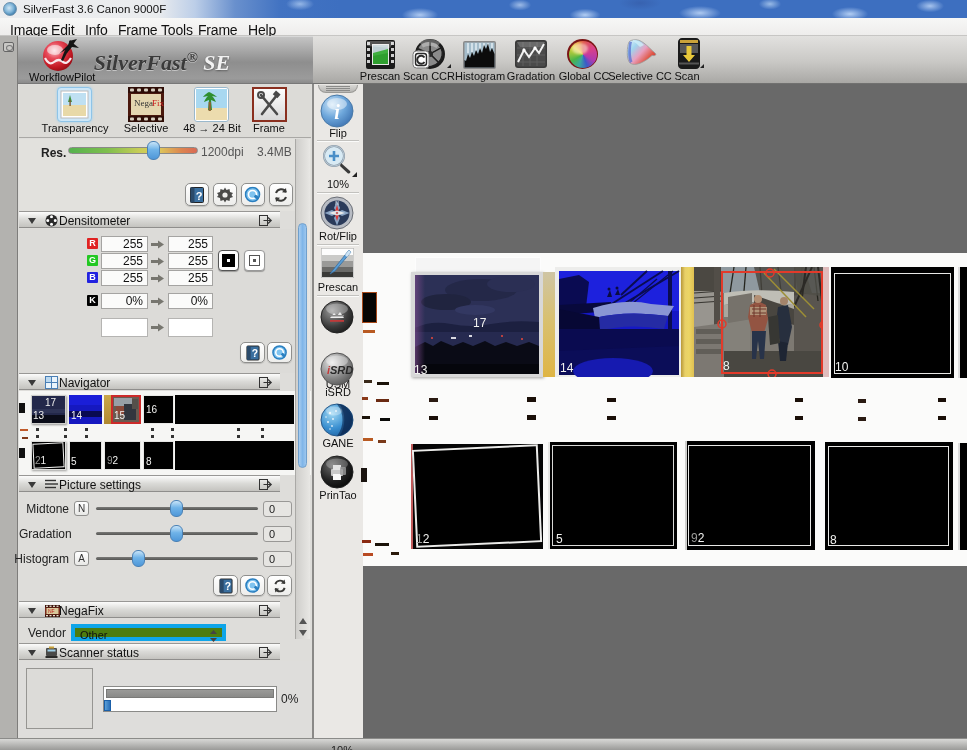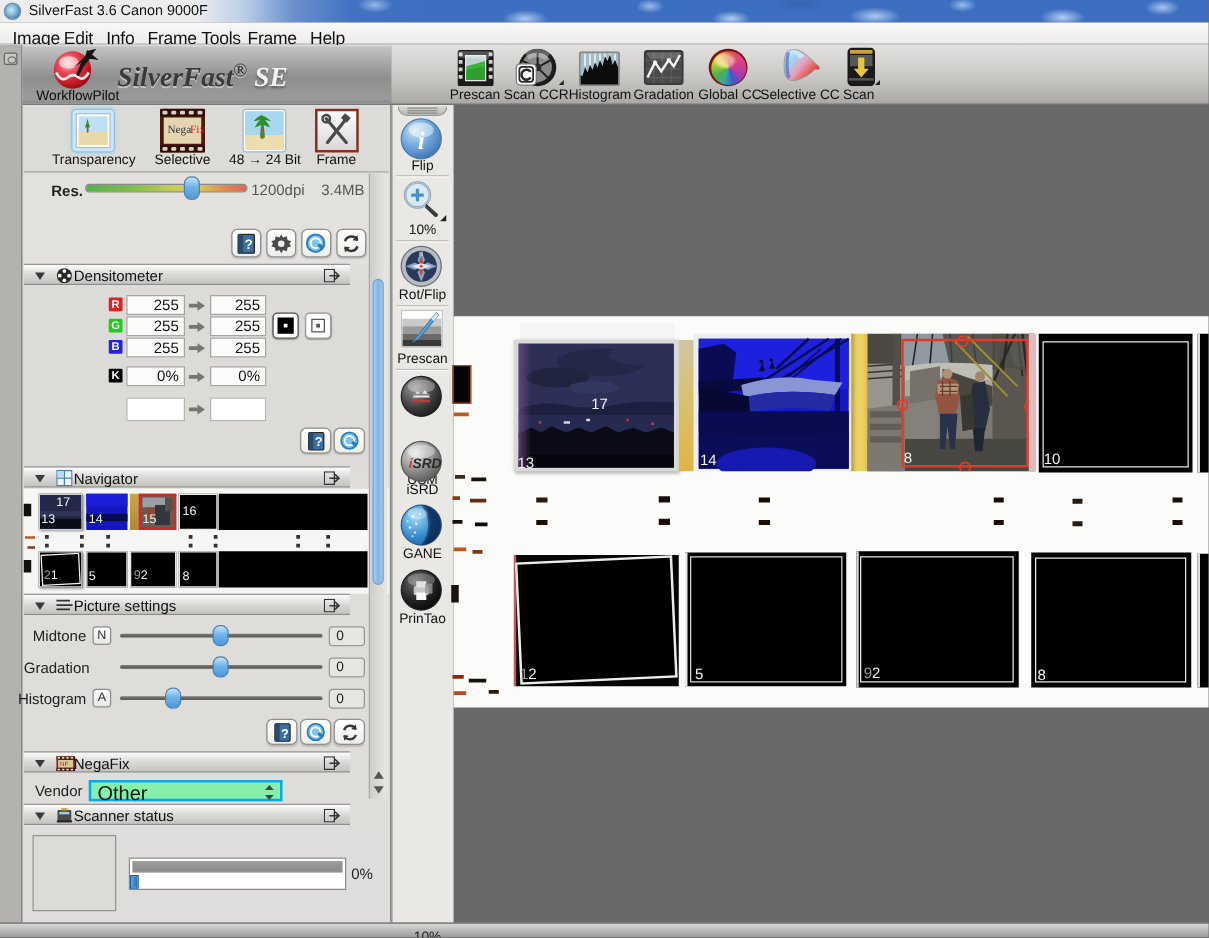--- a/index.html
+++ b/index.html
@@ -441,21 +441,21 @@
       <text x="3" y="8" font-size="5" fill="#c02020">NF</text>
     </svg>
   <span class="lbl">NegaFix</span>
   <svg class="exp" width="14" height="11" viewBox="0 0 14 11">
       <rect x="0.5" y="0.5" width="8" height="10" fill="none" stroke="#333"></rect>
       <path d="M4.5 5.5 h7 M9 2.5 l3.2 3 L9 8.5" stroke="#333" fill="none" stroke-width="1.2"></path>
     </svg>
 </div>
 <div class="abs" style="left:19px;top:619px;width:292px;height:24px;background:#deddda;"></div>
 <div class="plabel" style="left:19px;top:626px;width:47px;">Vendor</div>
-<div class="abs" style="left:71px;top:624px;width:155px;height:17px;background:#86efac;border:2px solid #0ea5e9;font-size:16px;color:#111;padding:1px 0 0 5px;">Other
+<div class="abs" style="left:71px;top:624px;width:155px;height:17px;background:#4d7c0f;border:4px solid #0ea5e9;font-size:11px;color:#111;padding:1px 0 0 5px;">Other
   <svg style="position:absolute;right:4px;top:2px" width="9" height="12" viewBox="0 0 9 12">
       <path d="M4.5 0 L8 4 H1 Z" fill="#444"></path>
       <path d="M4.5 12 L8 8 H1 Z" fill="#444"></path>
     </svg>
 </div>
 
 <div class="sechead" style="top:643px;">
   <div class="tri"></div>
   <svg style="position:absolute;left:26px;top:2px" width="13" height="13" viewBox="0 0 13 13">
       <rect x="1" y="2" width="11" height="8" rx="1" fill="#4a4a48"></rect>

